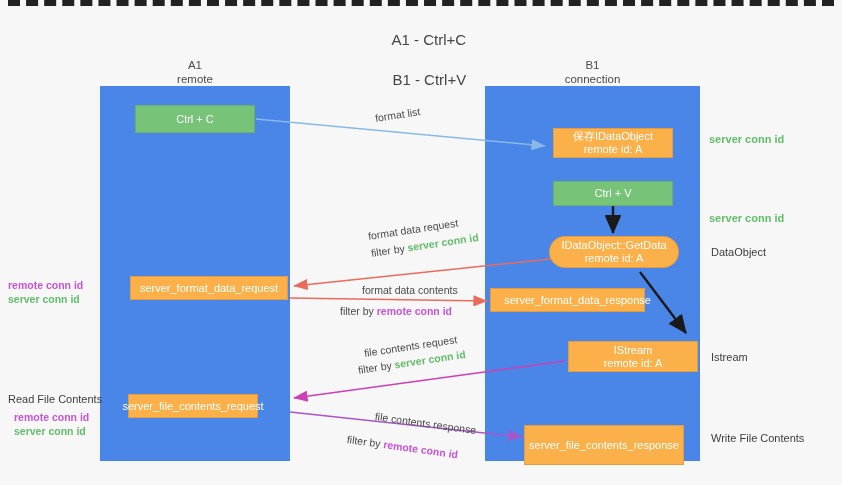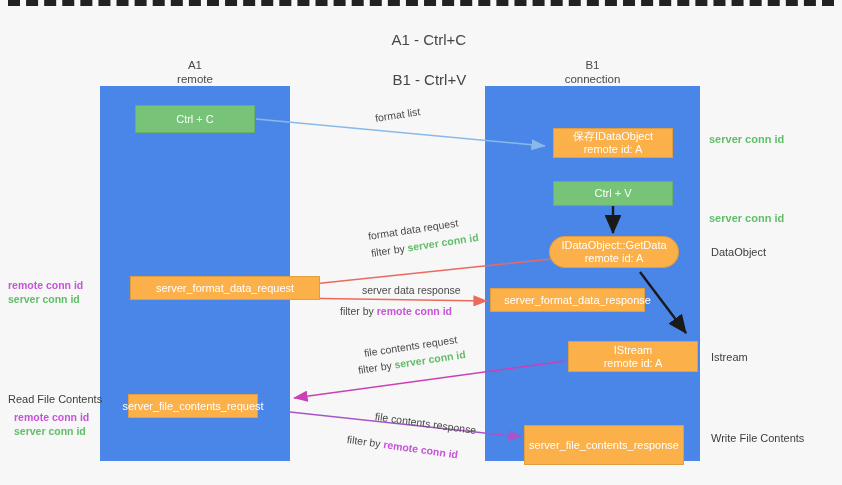--- a/index.html
+++ b/index.html
@@ -185,21 +185,21 @@
 
   <div class="node green" style="left:553px; top:181px; width:120px; height:25px;">
     <span>Ctrl + V</span>
   </div>
 
   <div class="node orange" style="left:549px; top:236px; width:130px; height:32px;border-radius:16px;">
     <span>IDataObject::GetData</span>
     <span class="l2">remote id: A</span>
   </div>
 
-  <div class="node orange" style="left:130px; top:276px; width:190px; height:24px;">
+  <div class="node orange" style="left:130px; top:276px; width:158px; height:24px;">
     <span>server_format_data_request</span>
   </div>
 
   <div class="node orange" style="left:490px; top:288px; width:155px; height:24px;padding-left:20px;">
     <span>server_format_data_response</span>
   </div>
 
   <div class="node orange" style="left:568px; top:341px; width:130px; height:31px;">
     <span>IStream</span>
     <span class="l2">remote id: A</span>
@@ -218,21 +218,21 @@
   </div>
 
   <div class="elabel rot-up" style="left:367px; top:229px;">
     <span>format data request</span>
   </div>
   <div class="elabel rot-up" style="left:370px; top:246px;">
     <span>filter by </span><span class="server">server conn id</span>
   </div>
 
   <div class="elabel" style="left:362px; top:283px;">
-    <span>server data response</span>
+    <span>format data contents</span>
   </div>
   <div class="elabel" style="left:340px; top:304px;">
     <span>filter by </span><span class="remote">remote conn id</span>
   </div>
 
   <div class="elabel rot-up" style="left:363px; top:346px;">
     <span>file contents request</span>
   </div>
   <div class="elabel rot-up" style="left:357px; top:363px;">
     <span>filter by </span><span class="server">server conn id</span>

